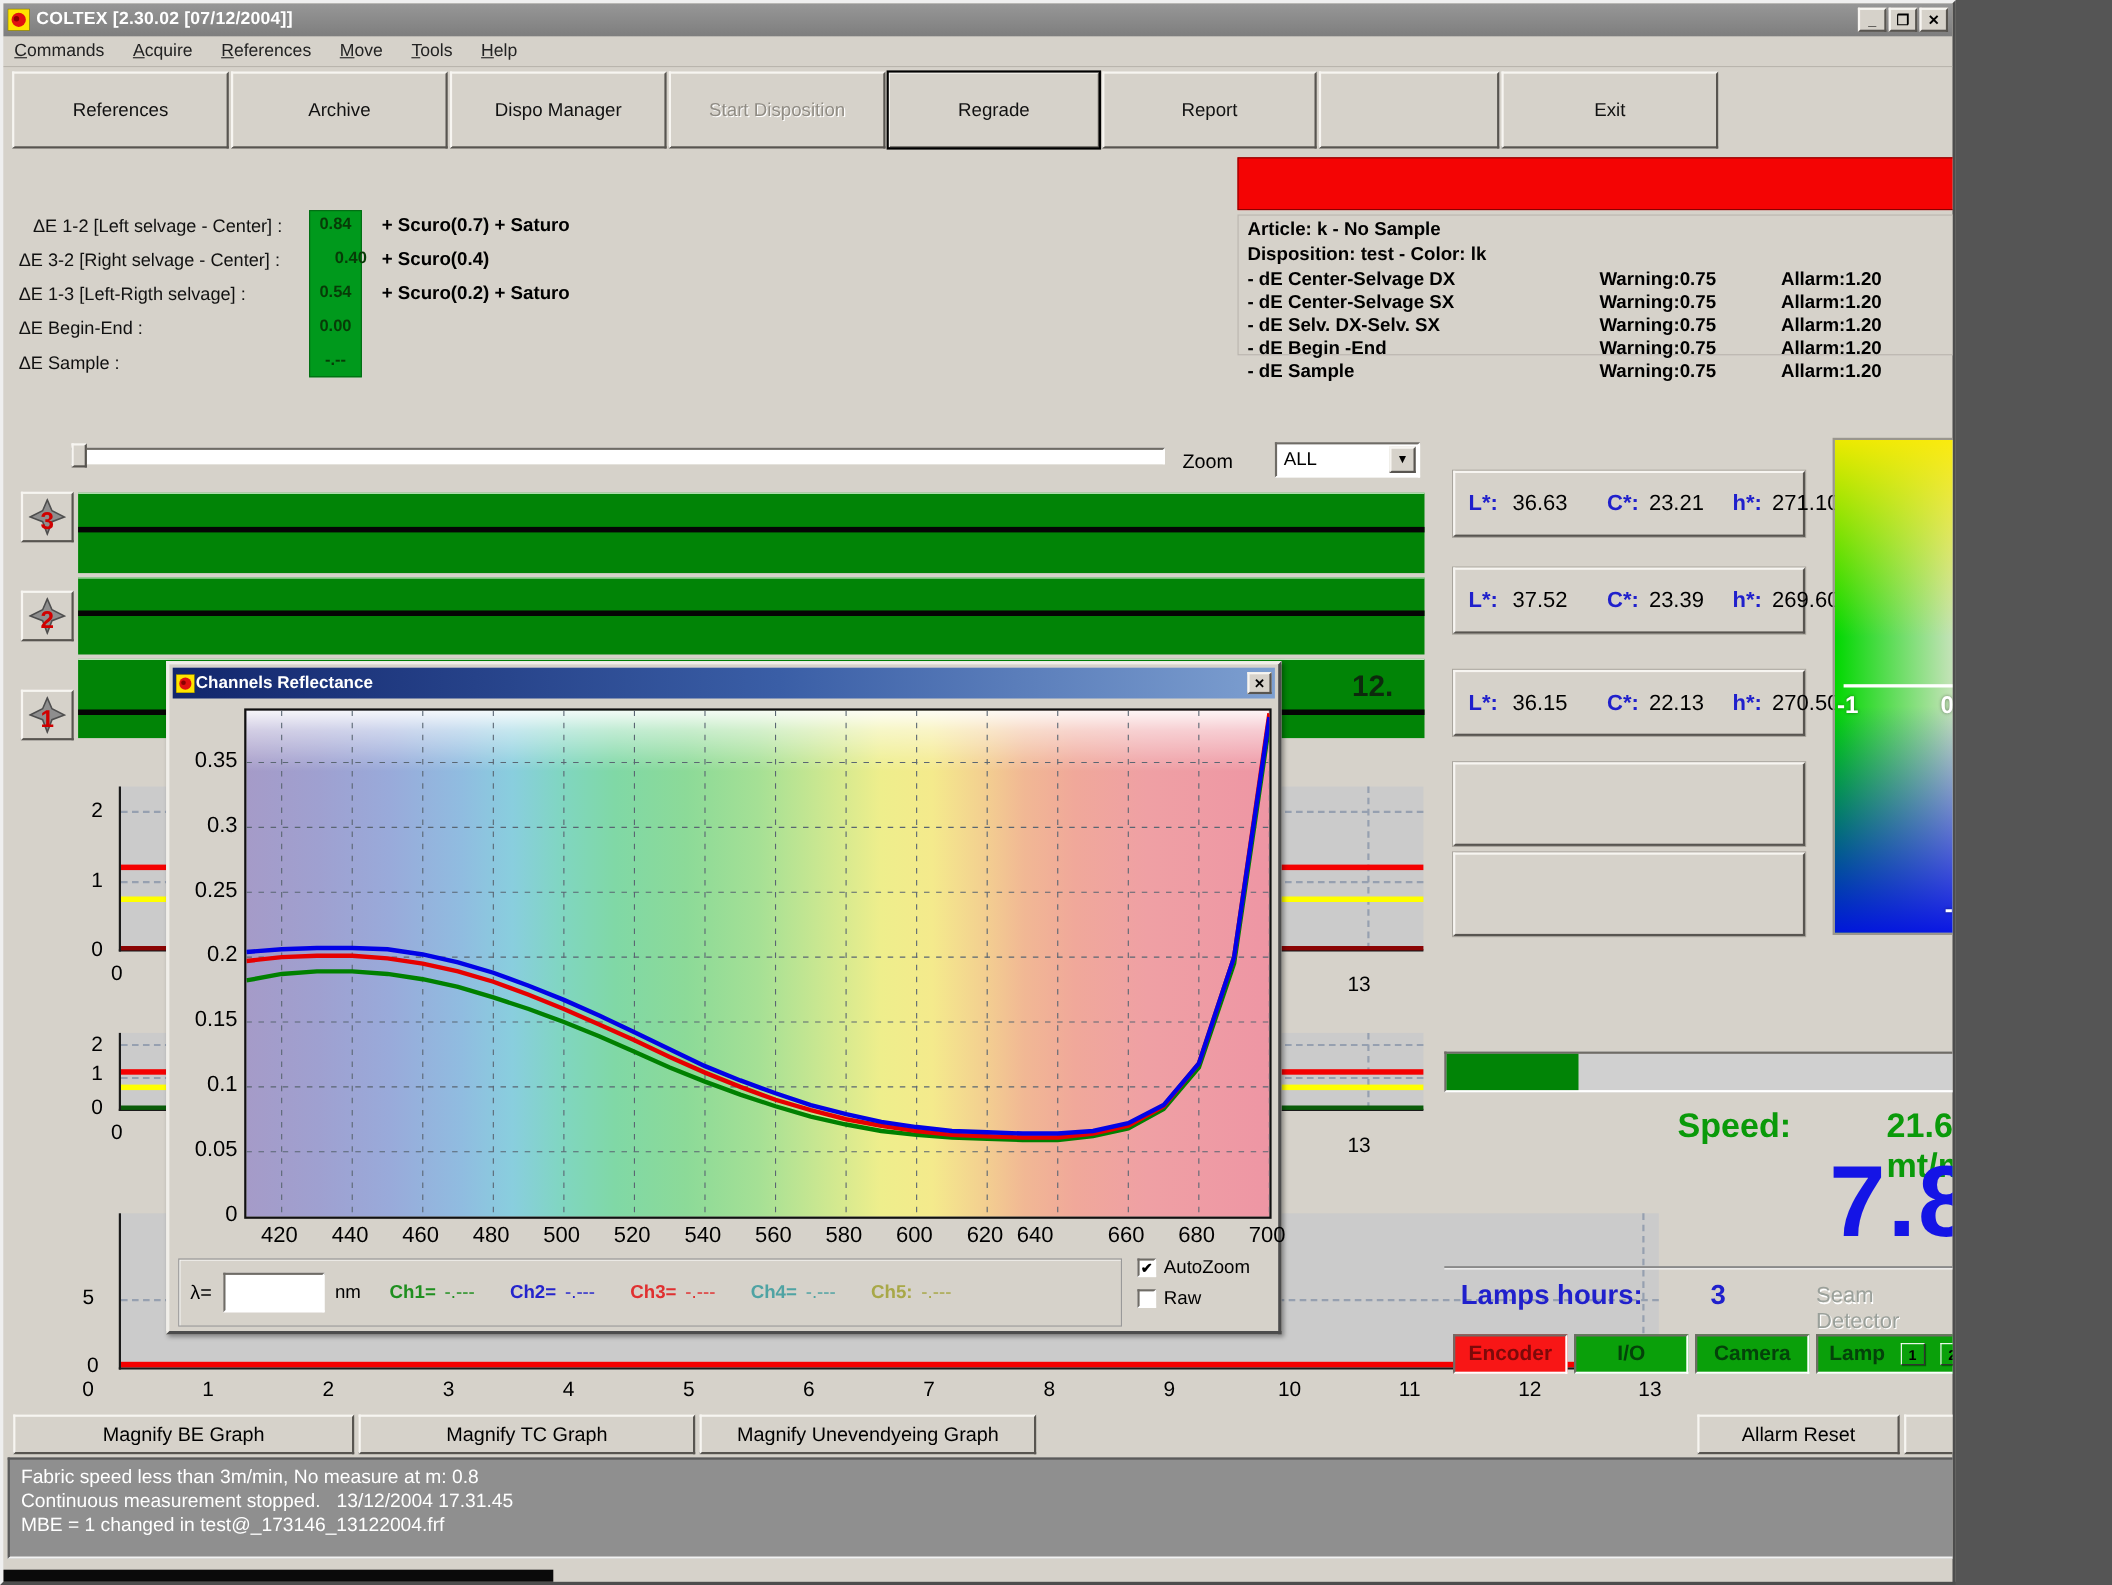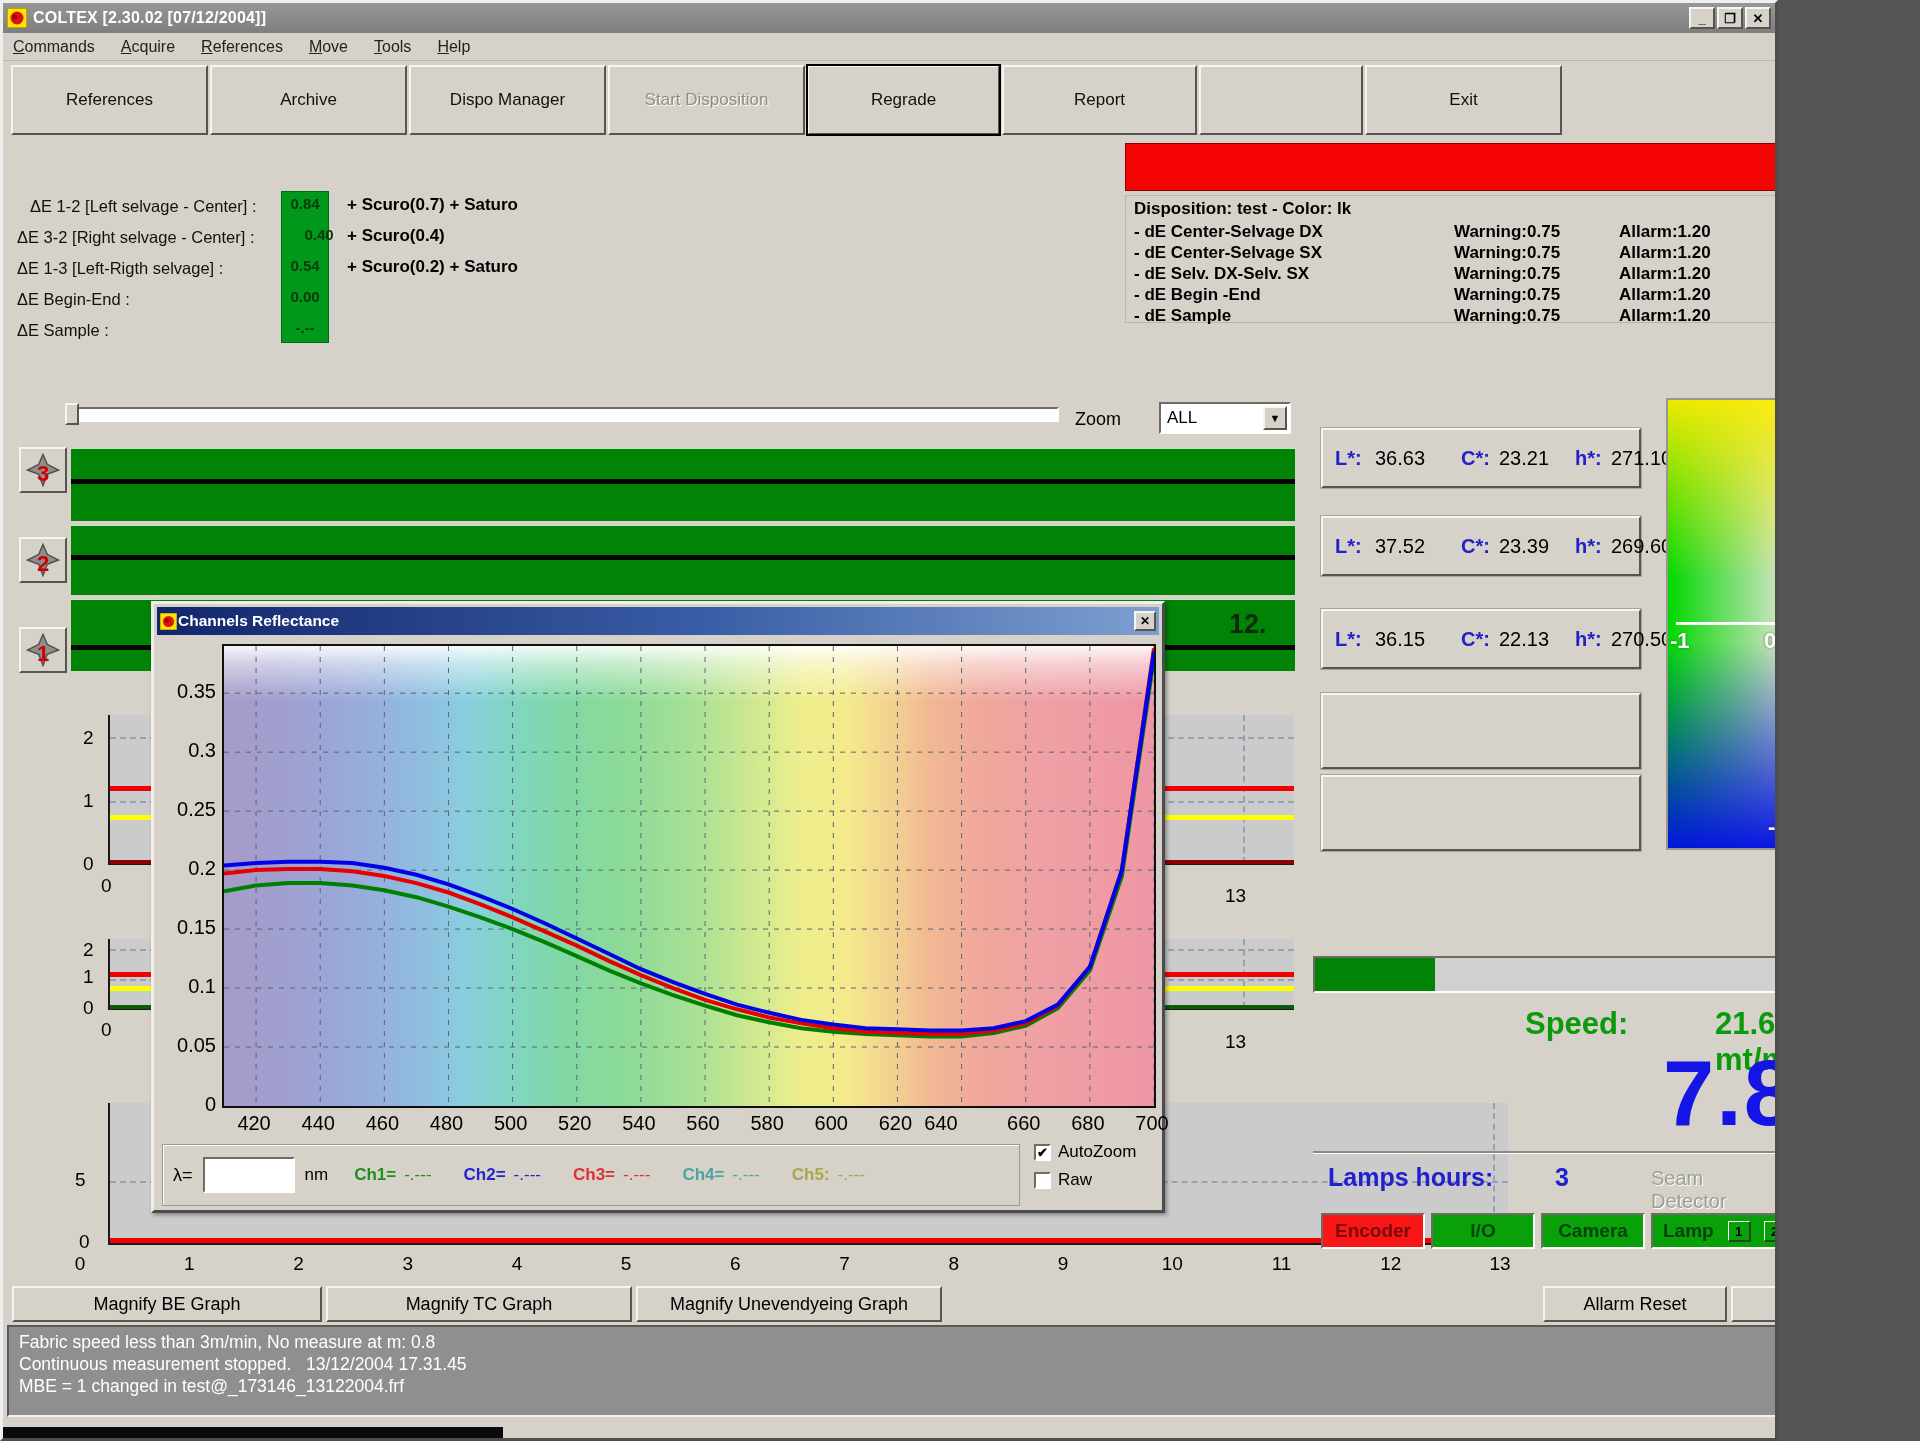--- a/index.html
+++ b/index.html
@@ -186,20 +186,21 @@
   <div class="abs btn toolbtn" style="left:406px;top:62px;width:197px;">Dispo Manager</div>
   <div class="abs btn toolbtn disabled" style="left:605px;top:62px;width:197px;">Start Disposition</div>
   <div class="abs btn toolbtn focused" style="left:804px;top:62px;width:193px;">Regrade</div>
   <div class="abs btn toolbtn" style="left:999px;top:62px;width:195px;">Report</div>
   <div class="abs btn toolbtn" style="left:1196px;top:62px;width:164px;"></div>
   <div class="abs btn toolbtn" style="left:1362px;top:62px;width:197px;">Exit</div>
 
   <div id="red-banner" class="abs"></div>
 
   <div id="alarm-panel" class="abs">
+    <div style="height:22px;">Article: k - No Sample</div>
     <div style="height:22px;">Disposition: test - Color: lk</div>
     <div class="alarm-row">
         <span class="alarm-name">- dE Center-Selvage DX</span>
         <span class="alarm-warning">Warning:0.75</span>
         <span>Allarm:1.20</span>
       </div>
     <div class="alarm-row">
         <span class="alarm-name">- dE Center-Selvage SX</span>
         <span class="alarm-warning">Warning:0.75</span>
         <span>Allarm:1.20</span>

